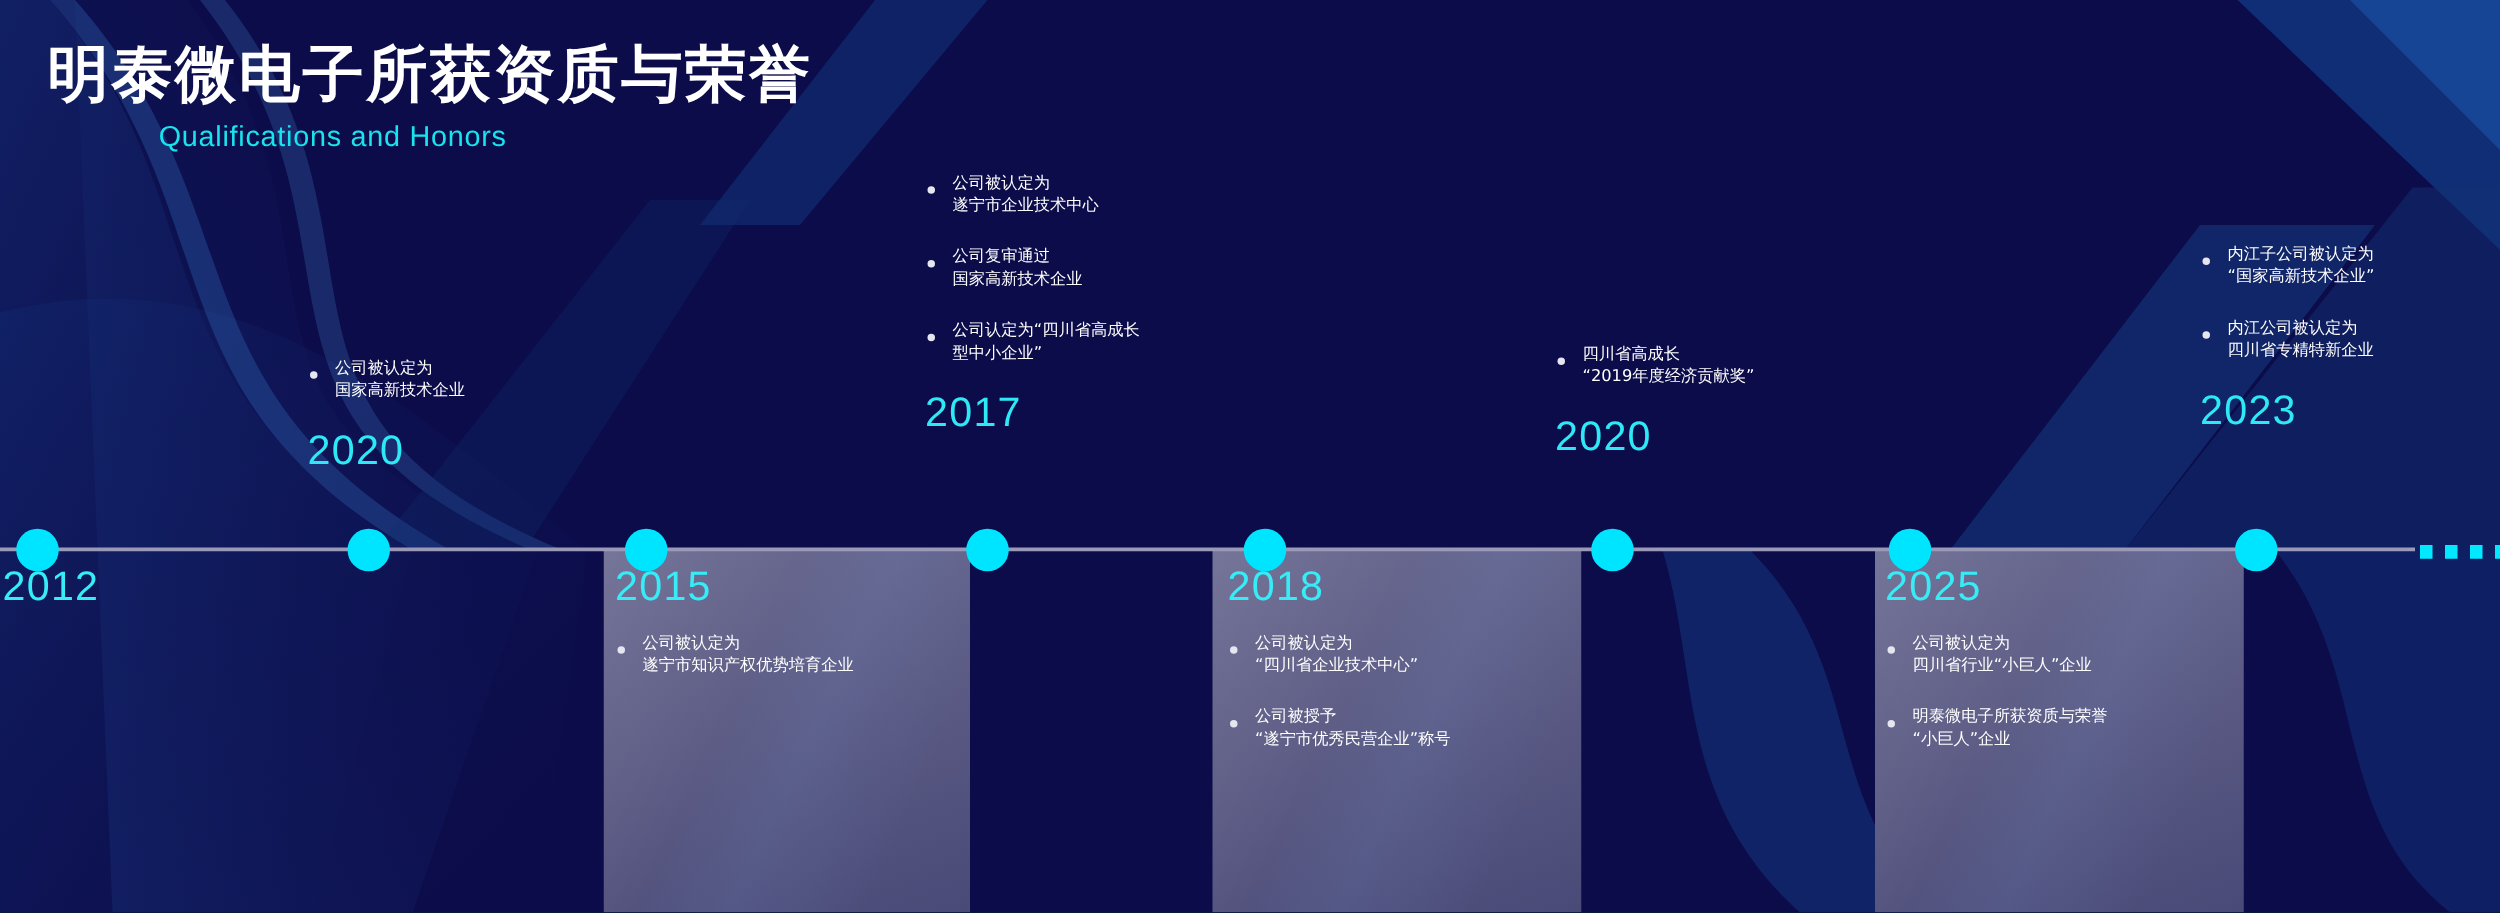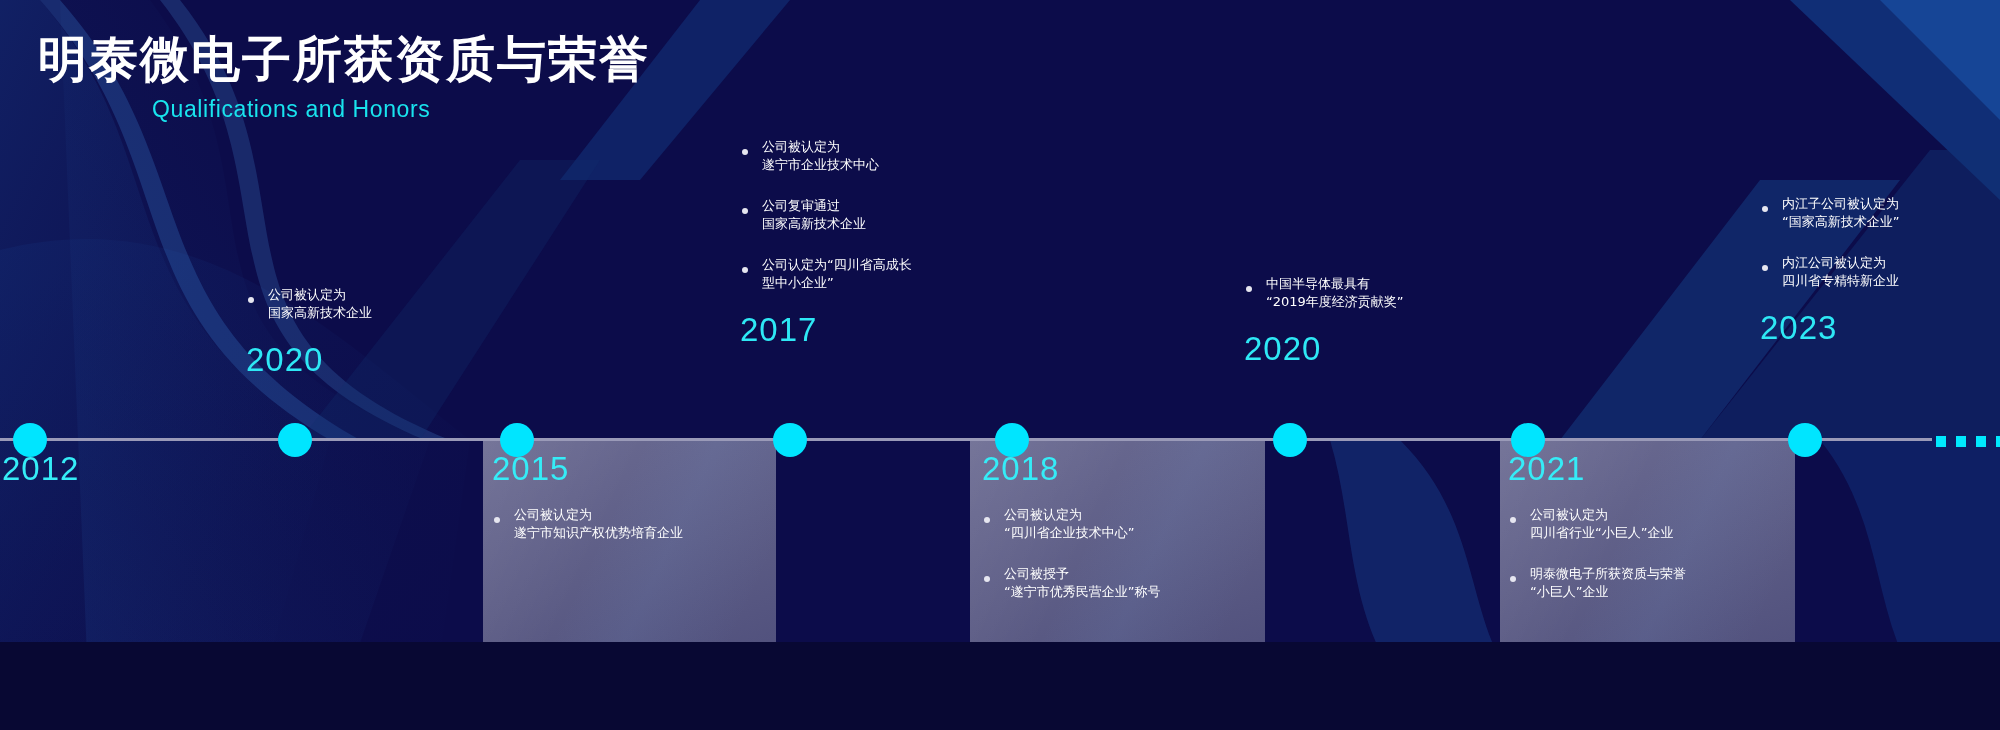--- a/index.html
+++ b/index.html
@@ -9,21 +9,21 @@
   }
   body {
     width: 2000px;
     height: 730px;
     overflow: hidden;
     font-family: "Liberation Sans", "DejaVu Sans", sans-serif;
   }
   #stage {
     position: relative;
     width: 2000px;
-    height: 642px;
+    height: 730px;
     background: #14532d;
     overflow: hidden;
   }
 
   
   .bg-waves {
     position: absolute;
     inset: 0;
     width: 2000px;
     height: 730px;
@@ -41,21 +41,21 @@
     font-size: 49px;
     font-weight: bold;
     color: #ffffff;
     letter-spacing: 2px;
     line-height: 1.15;
     white-space: nowrap;
     font-family: "DejaVu Sans", "Liberation Sans", sans-serif;
   }
   .title-en {
     margin-top: 8px;
-    margin-left: 114px;
+    margin-left: 89px;
     font-size: 23px;
     color: #19e4ee;
     letter-spacing: 0.6px;
     white-space: nowrap;
   }
 
   
   .axis-line {
     position: absolute;
     left: 0;
@@ -260,27 +260,27 @@
         <div class="year below">2018</div>
         <ul class="bullets">
           <li>公司被认定为
 “四川省企业技术中心”</li>
           <li>公司被授予
 “遂宁市优秀民营企业”称号</li>
         </ul>
       </div>
       <div class="entry above" style="left: 1244px; top: 275px; width: 360px;">
         <ul class="bullets">
-          <li>中国半导体最具有
+          <li>四川省高成长
 “2019年度经济贡献奖”</li>
         </ul>
         <div class="year">2020</div>
       </div>
       <div class="entry below" style="left: 1508px; top: 452px; width: 300px;">
-        <div class="year below">2021</div>
+        <div class="year below">2025</div>
         <ul class="bullets">
           <li>公司被认定为
 四川省行业“小巨人”企业</li>
           <li>明泰微电子所获资质与荣誉
 “小巨人”企业</li>
         </ul>
       </div>
       <div class="entry above" style="left: 1760px; top: 195px; width: 340px;">
         <ul class="bullets">
           <li>内江子公司被认定为

